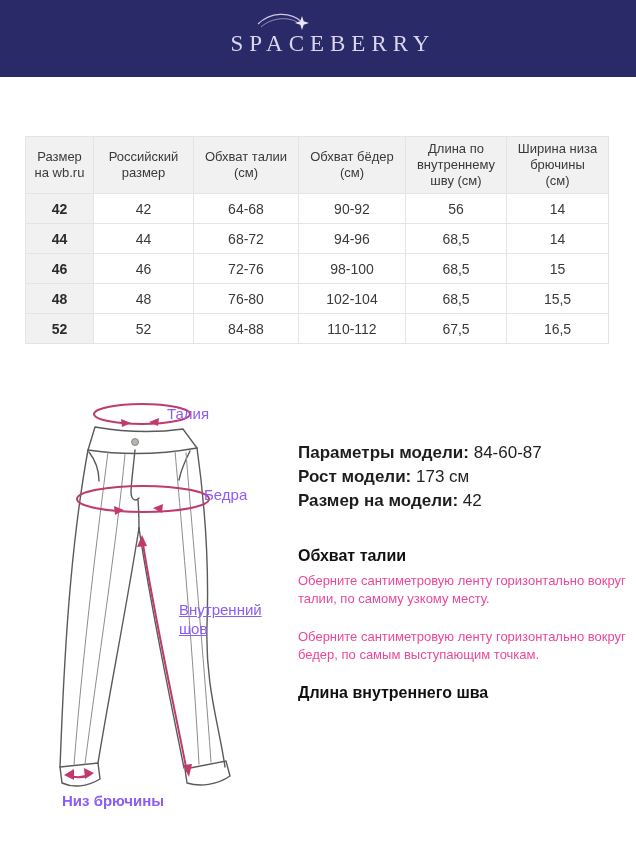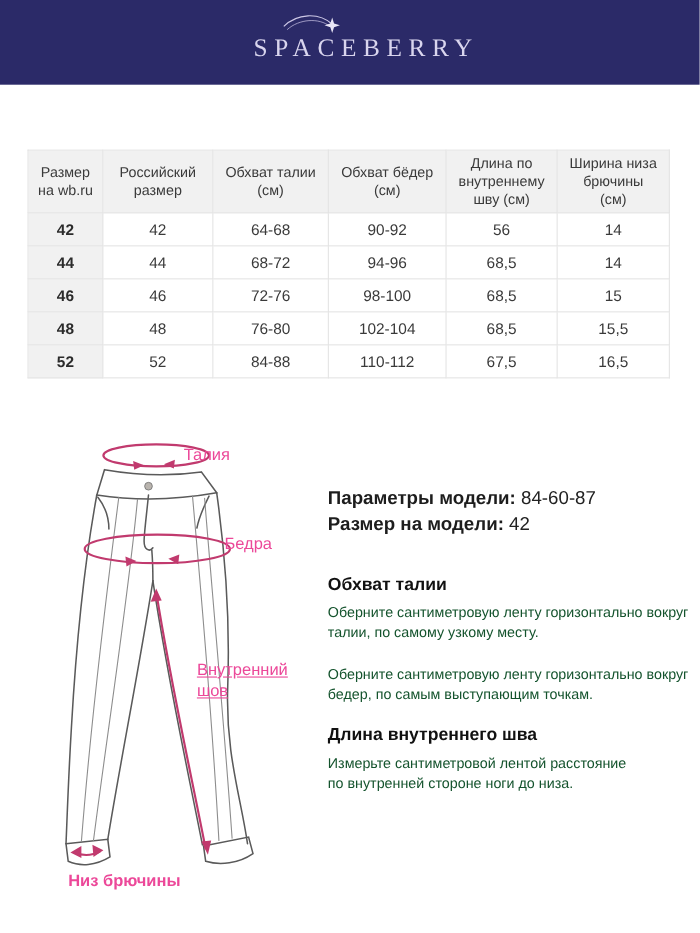--- a/index.html
+++ b/index.html
@@ -30,39 +30,39 @@
   }
   .size-table th{
     background:#f1f1f1;font-weight:400;font-size:13px;line-height:16px;
     height:52px;white-space:pre-line;padding:2px 1px;
   }
   .size-table td{height:27px;font-size:14px;background:#ffffff;}
   .size-table td:first-child{background:#f1f1f1;font-weight:700;color:#2b2b2b;}
   
   .pants-svg{position:absolute;left:25px;top:390px;width:250px;height:430px;}
   .diagram-label{
-    position:absolute;font-size:15px;font-weight:500;color:#ec4899;
+    position:absolute;font-size:15px;font-weight:500;color:#8b5cf6;
     white-space:pre-line;line-height:19px;
   }
   .lbl-waist{left:167px;top:404px;}
   .lbl-hips{left:204px;top:485px;}
   .lbl-inseam{left:179px;top:600px;text-decoration:underline;}
   .lbl-hem{left:62px;top:791px;font-weight:600;}
   
   .info-col{position:absolute;left:298px;top:441px;width:330px;}
   .mi-line{font-size:17px;line-height:24px;color:#1d1d1d;}
   .mi-label{font-weight:700;}
   .mi-value{font-weight:400;color:#222222;margin-top:16px;}
   .info-gap{height:34px;}
   .section{margin-bottom:20px;}
   .section h3{
     margin:0 0 7px 0;font-size:16px;font-weight:700;color:#111111;
   }
   .section p{
-    margin:0;font-size:13px;line-height:18px;color:#14532d;
+    margin:0;font-size:13px;line-height:18px;color:#ec4899;
     white-space:pre-line;
   }
 </style>
 </head>
 <body>
 
 <div class="brand-header">
   <span class="logo-text">SPACEBERRY</span>
   <svg class="comet-svg" viewBox="0 0 54 24">
     <path d="M2,14 C14,2 34,1 46,12" stroke="#cdc8e6" stroke-width="1.1" fill="none"></path>
@@ -198,33 +198,35 @@
 <div class="diagram-label lbl-inseam">Внутренний
 шов</div>
 <div class="diagram-label lbl-hem">Низ брючины</div>
 
 <div class="info-col">
   <div class="mi-line">
     <span class="mi-label">Параметры модели:</span>
     <span class="mi-value">84-60-87</span>
   </div>
   <div class="mi-line">
+    <span class="mi-label">Рост модели:</span>
+    <span class="mi-value">173 см</span>
+  </div>
+  <div class="mi-line">
     <span class="mi-label">Размер на модели:</span>
     <span class="mi-value">42</span>
   </div>
 
   <div class="info-gap"></div>
 
   <div class="section">
     <h3>Обхват талии</h3>
     <p>Оберните сантиметровую ленту горизонтально вокруг
 талии, по самому узкому месту.</p>
   </div>
   <div class="section">
     <p>Оберните сантиметровую ленту горизонтально вокруг
 бедер, по самым выступающим точкам.</p>
   </div>
   <div class="section">
     <h3>Длина внутреннего шва</h3>
-    <p>Измерьте сантиметровой лентой расстояние
-по внутренней стороне ноги до низа.</p>
   </div>
 </div>
 
 </body></html>

